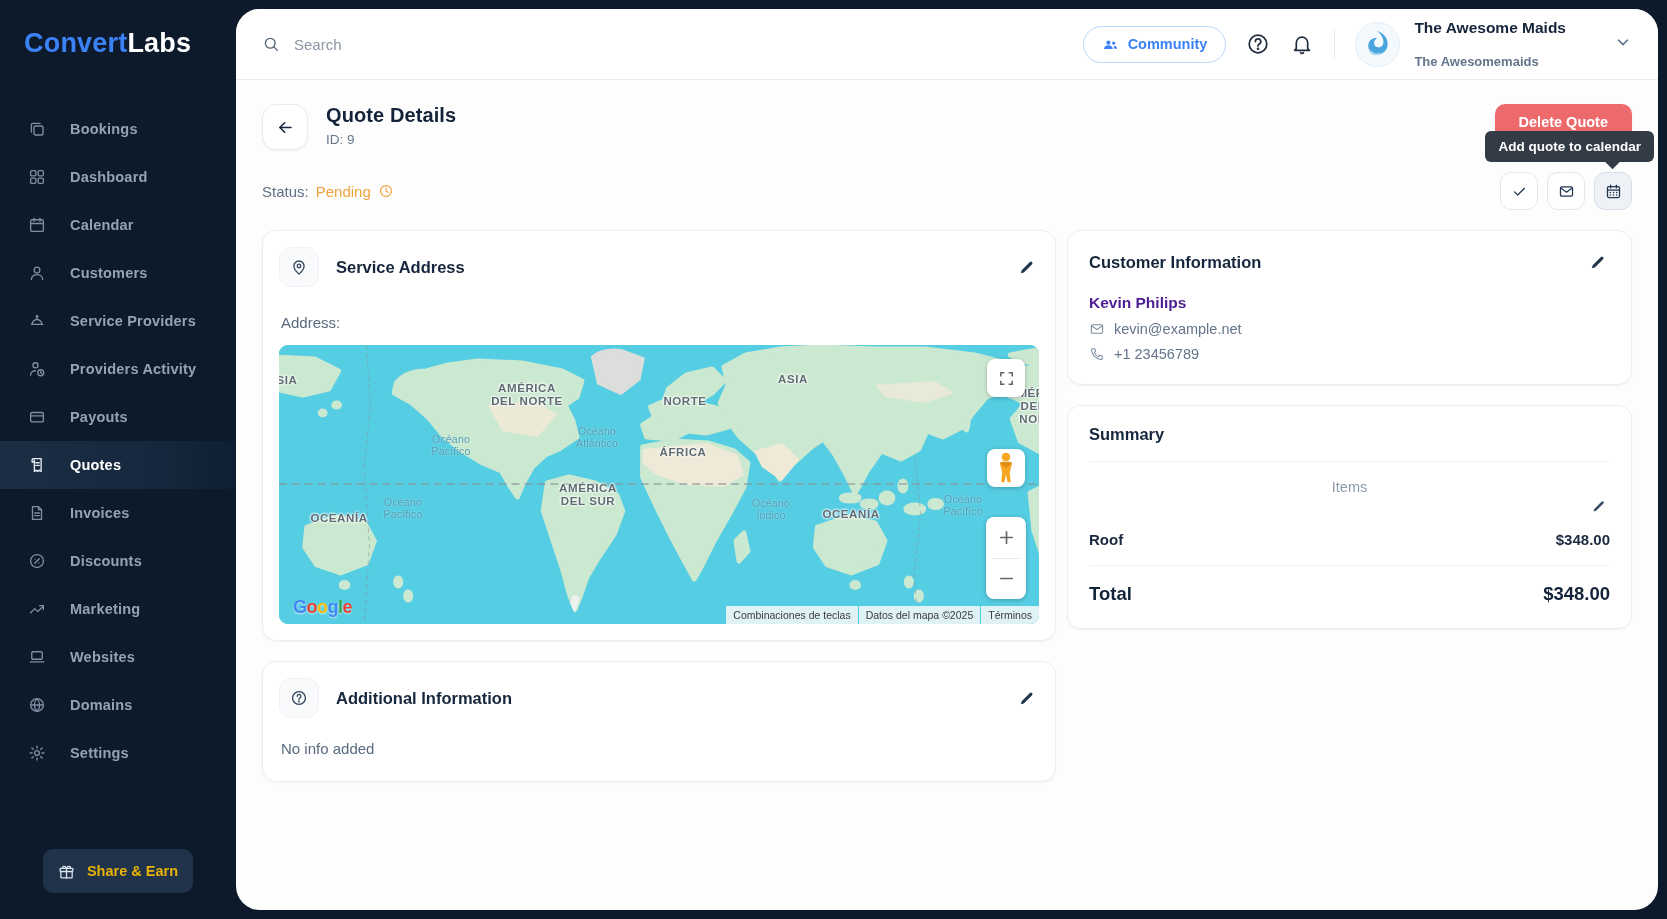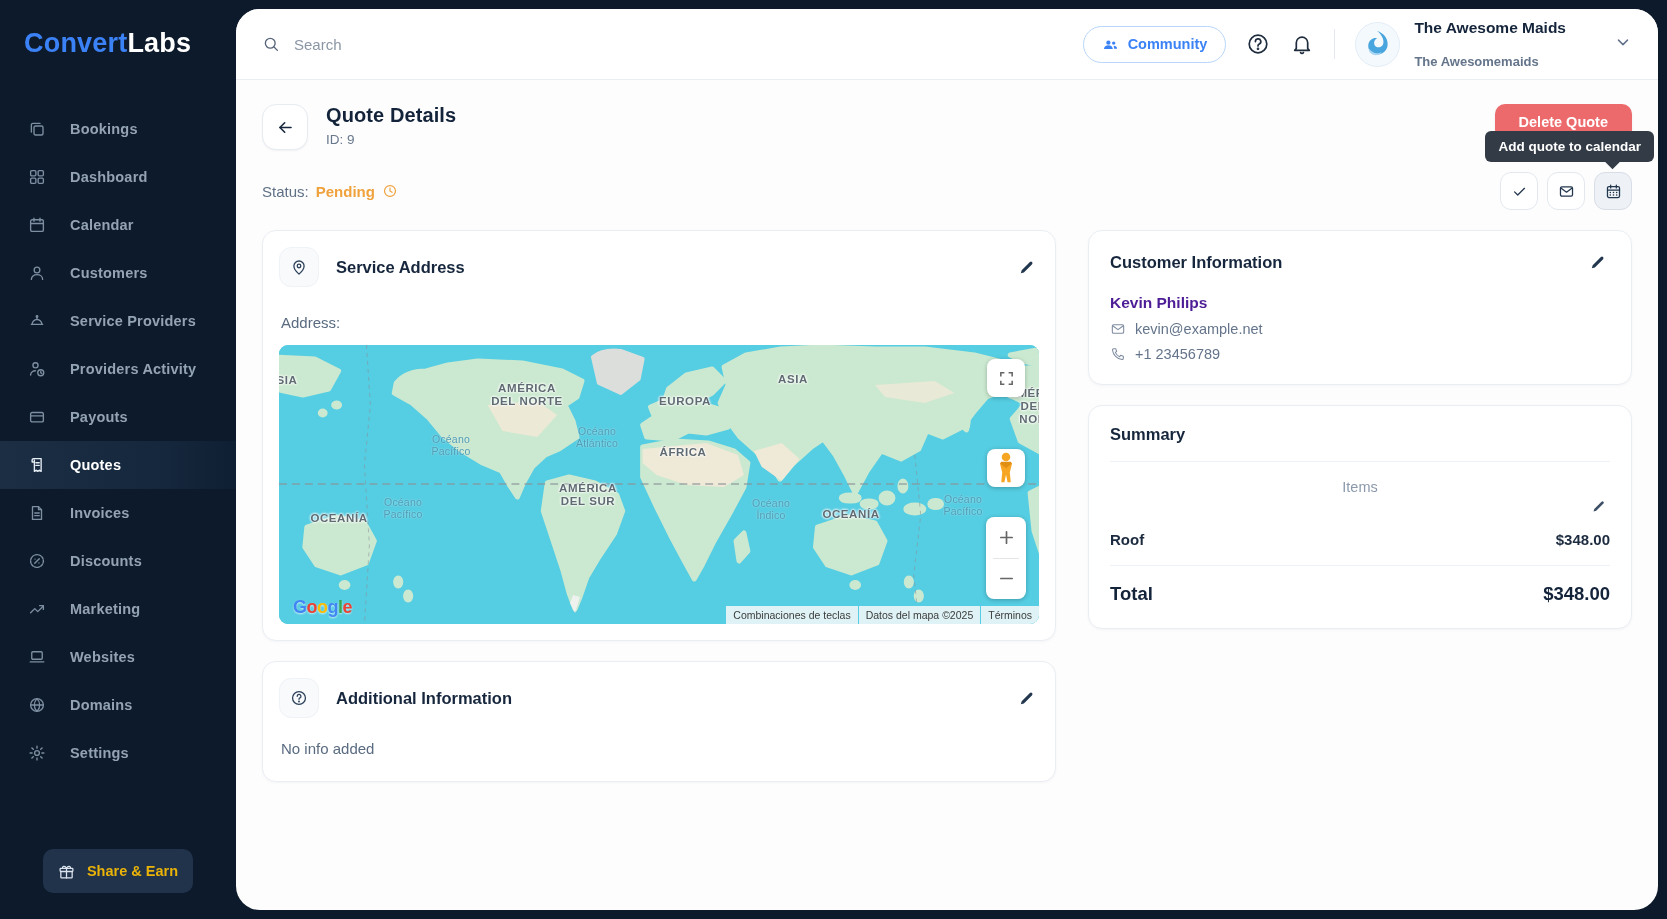--- a/index.html
+++ b/index.html
@@ -51,30 +51,30 @@
   .page-title { font-size:20px; font-weight:800; color:#13233a; letter-spacing:.1px; }
   .page-id { font-size:13.5px; color:#68788c; margin-top:5px; }
   .actions-col { margin-left:auto; position:relative; display:flex; flex-direction:column; align-items:flex-end; }
   .delete-btn { background:#ed6a6c; color:#fff; border:none; border-radius:10px; padding:10px 24px; font-size:14.5px; font-weight:700; font-family:inherit; cursor:pointer; box-shadow:0 1px 2px rgba(16,24,40,.1); }
   .tooltip { position:absolute; top:27px; right:-22px; background:#333b46; color:#fff; font-size:13.5px; font-weight:700; padding:8px 13px; border-radius:6px; white-space:nowrap; z-index:5; }
   .tooltip::after { content:""; position:absolute; bottom:-5px; right:36px; width:11px; height:11px; background:#333b46; transform:rotate(45deg); }
 
   
   .status-row { display:flex; align-items:center; margin-top:22px; }
   .status-label { font-size:15px; color:#5f7085; }
-  .status-value { font-size:15px; font-weight:700; color:#f0a23c; margin-left:7px; }
+  .status-value { font-size:15px; font-weight:400; color:#f0a23c; margin-left:7px; }
   .status-clock { margin-left:7px; display:flex; }
   .status-clock svg { width:16px; height:16px; stroke:#f0a23c; stroke-width:1.8; fill:none; stroke-linecap:round; }
   .quote-actions { margin-left:auto; display:flex; gap:9px; }
   .icon-btn { width:38px; height:38px; border-radius:11px; border:1px solid #e3e8ee; background:#fff; display:flex; align-items:center; justify-content:center; cursor:pointer; }
   .icon-btn svg { width:17px; height:17px; stroke:#22364e; stroke-width:1.8; fill:none; stroke-linecap:round; stroke-linejoin:round; }
   .icon-btn.hovered { background:#eef1f5; border-color:#d8dee6; }
 
   
-  .cols { display:flex; gap:32px; margin-top:20px; align-items:flex-start; }
+  .cols { display:flex; gap:11px; margin-top:20px; align-items:flex-start; }
   .col-left { width:794px; }
   .col-right { flex:1; }
   .card { background:#fff; border:1px solid #eaeef3; border-radius:14px; box-shadow:0 1px 3px rgba(16,24,40,.04); }
   .card-head { display:flex; align-items:center; }
   .chip { width:40px; height:40px; border-radius:12px; background:#f8fafb; border:1px solid #eff2f6; display:flex; align-items:center; justify-content:center; }
   .chip svg { width:18px; height:18px; stroke:#2d415a; stroke-width:1.7; fill:none; stroke-linecap:round; stroke-linejoin:round; }
   .card-title { font-size:16.5px; font-weight:700; color:#16263c; }
   .pencil-btn { margin-left:auto; background:none; border:none; cursor:pointer; display:flex; padding:4px; }
   .pencil-btn svg { width:17px; height:17px; fill:#22364e; }
   .pencil-btn.small svg { width:15px; height:15px; fill:#3d4f66; }
@@ -422,21 +422,21 @@
               <path d="M296,250 L303,252 L298,268 L293,258 Z" fill="#eef2ee"></path>
               <line x1="0" y1="139" x2="765" y2="139" stroke="#8a9196" stroke-width="1.5" stroke-dasharray="8 5" opacity="0.75"></line>
               <polyline points="88,0 92,60 86,120 91,200 86,279" fill="none" stroke="#8a9196" stroke-width="1" stroke-dasharray="4 4" opacity="0.55"></polyline>
               <polyline points="640,110 646,170 639,230 644,279" fill="none" stroke="#8a9196" stroke-width="1" stroke-dasharray="4 4" opacity="0.55"></polyline>
             </svg>
 
             <div id="map-labels">
                 <div class="map-label land" style="left: 8px; top: 36px;">SIA</div>
                 <div class="map-label land" style="left: 248px; top: 50px;">AMÉRICA
 DEL NORTE</div>
-                <div class="map-label land" style="left: 406px; top: 57px;">EUROPA</div>
+                <div class="map-label land" style="left: 406px; top: 57px;">NORTE</div>
                 <div class="map-label land" style="left: 514px; top: 35px;">ASIA</div>
                 <div class="map-label ocean" style="left: 172px; top: 100px;">Océano
 Pacífico</div>
                 <div class="map-label ocean" style="left: 318px; top: 92px;">Océano
 Atlántico</div>
                 <div class="map-label land" style="left: 404px; top: 108px;">ÁFRICA</div>
                 <div class="map-label land" style="left: 309px; top: 150px;">AMÉRICA
 DEL SUR</div>
                 <div class="map-label ocean" style="left: 124px; top: 163px;">Océano
 Pacífico</div>

